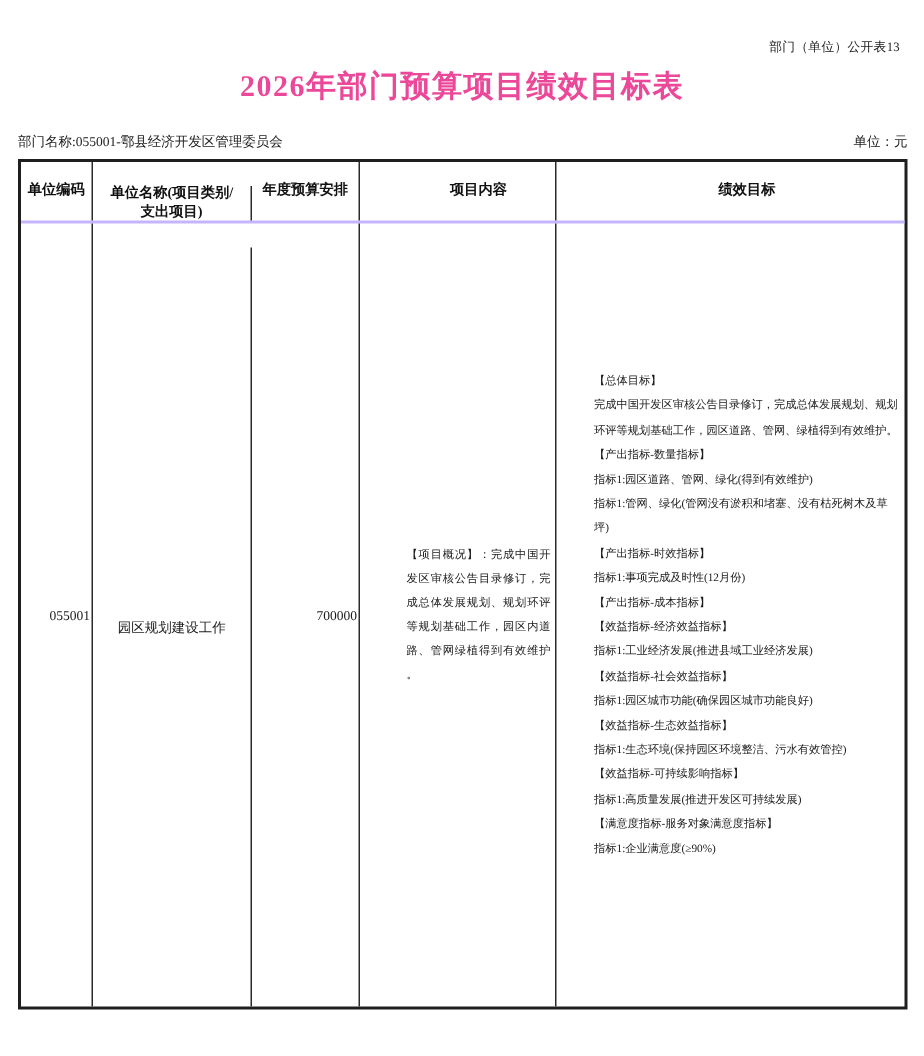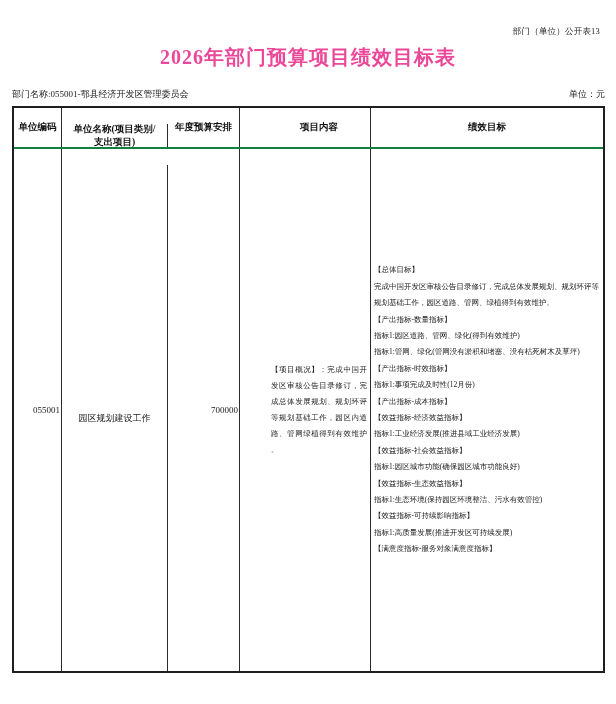--- a/index.html
+++ b/index.html
@@ -29,26 +29,26 @@
   }
 
   .budget-table {
     position: absolute; top: 106px; left: 12px;
     width: 593px; height: 567px;
     border: 2px solid #1f1f1f;
     display: flex; flex-direction: column;
     background: #fff;
   }
   .thead {
-    display: flex; height: 41px; border-bottom: 2px solid #15803d;
+    display: flex; height: 41px; border-bottom: 2px solid #c4b5fd;
   }
   .tbody-row { display: flex; flex: 1; }
 
   .cell { border-right: 1px solid #2b2b2b; }
-  .cell:last-child { border-right: none; }
+  .cell:last-child { border-right: none; margin-left: 22px; }
 
   .col-code    { width: 48px; }
   .col-name    { width: 106px; margin-top: 16px; }
   .col-budget  { width: 72px; }
   .col-content { width: 103px; margin-left: 28px; }
   .col-targets { flex: 1; }
 
   .th {
     display: flex; align-items: center; justify-content: center;
     font-size: 9.5px; font-weight: bold; text-align: center;
@@ -126,18 +126,19 @@
             <div>【产出指标-成本指标】</div>
             <div>【效益指标-经济效益指标】</div>
             <div>指标1:工业经济发展(推进县域工业经济发展)</div>
             <div>【效益指标-社会效益指标】</div>
             <div>指标1:园区城市功能(确保园区城市功能良好)</div>
             <div>【效益指标-生态效益指标】</div>
             <div>指标1:生态环境(保持园区环境整洁、污水有效管控)</div>
             <div>【效益指标-可持续影响指标】</div>
             <div>指标1:高质量发展(推进开发区可持续发展)</div>
             <div>【满意度指标-服务对象满意度指标】</div>
+            <div>指标1:企业满意度(≥90%)</div>
           </div>
       </div>
     </div>
 
   </div>
 </div>
 
 </body></html>

